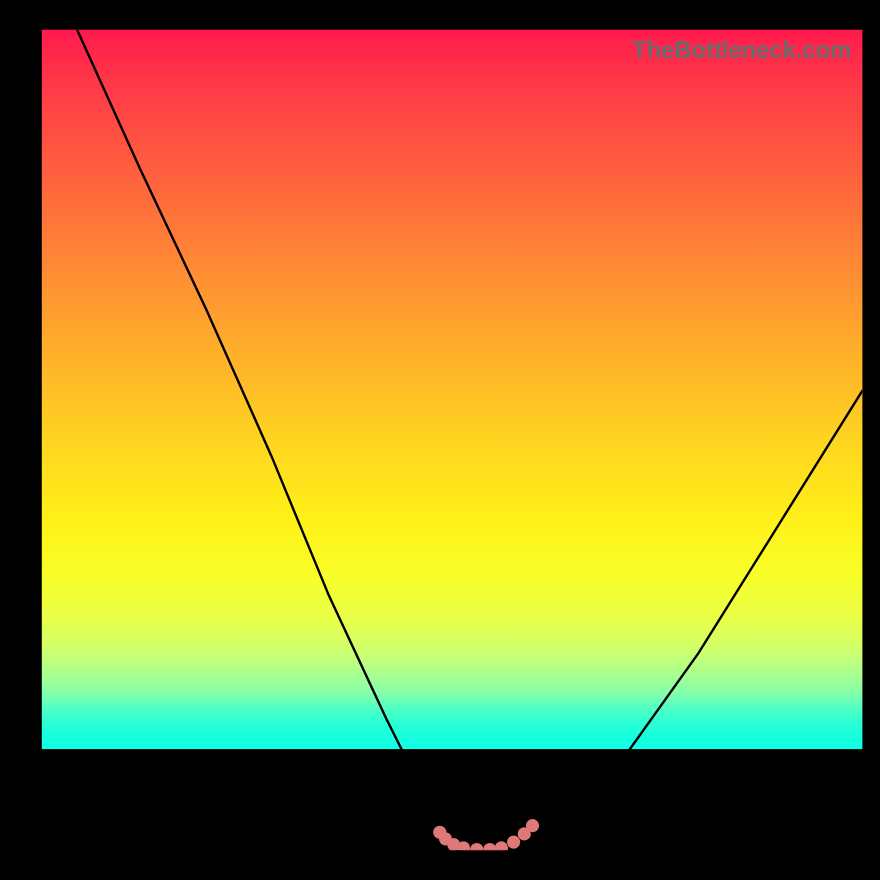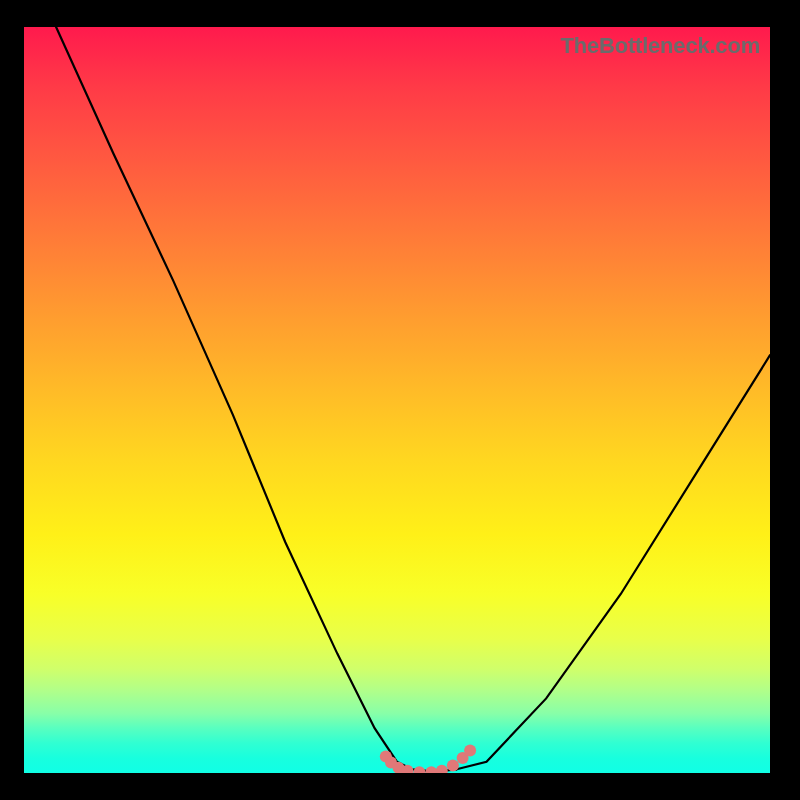--- a/index.html
+++ b/index.html
@@ -5,24 +5,24 @@
   * { margin: 0; padding: 0; box-sizing: border-box; }
   html, body { width: 800px; height: 800px; overflow: hidden; background: #000; }
   .frame {
     position: relative;
     width: 800px;
     height: 800px;
     background: #000;
   }
   .plot-area {
     position: absolute;
-    left: 24px;
+    left: 38px;
     top: 27px;
     width: 746px;
-    height: 746px;
+    height: 654px;
     background: linear-gradient(to bottom,
       #ff1a4d 0%,
       #ff3a47 8%,
       #ff5a40 18%,
       #ff7a38 28%,
       #ff9a30 38%,
       #ffb928 48%,
       #ffd720 58%,
       #fff018 68%,
       #f8ff28 76%,

